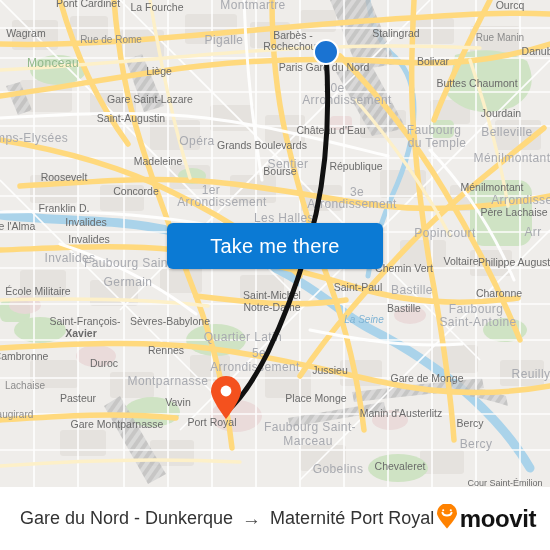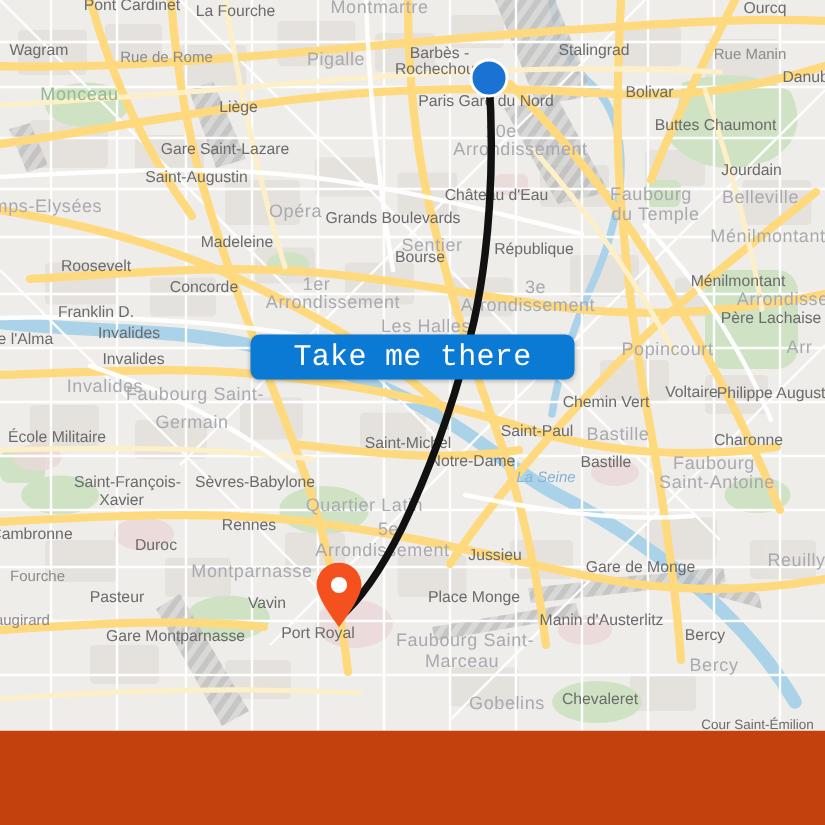--- a/index.html
+++ b/index.html
@@ -1,21 +1,21 @@
 <!DOCTYPE html>
 <html><head>
 <meta charset="utf-8">
 <style>
   html,body{margin:0;padding:0;}
   body{
     width:550px;height:550px;overflow:hidden;
     font-family:"Liberation Sans",sans-serif;
     background:#ffffff;
   }
-  #app{position:relative;width:550px;height:550px;overflow:hidden;background:#c2410c;}
+  #app{position:relative;width:550px;height:550px;overflow:hidden;background:#e5e5e5;}
 
   
   #map{
     position:absolute;left:0;top:0;width:550px;height:487px;overflow:hidden;
     background:#e9e7e2;
   }
   #map-canvas{position:absolute;left:0;top:0;width:550px;height:487px;}
 
   
   .lbl{
@@ -42,28 +42,27 @@
     position:absolute;width:26px;height:26px;border-radius:50%;
     background:#1a73d2;border:2px solid #ffffff;
     box-sizing:border-box;
     transform:translate(-50%,-50%);
   }
   .dest-pin{position:absolute;transform:translate(-50%,-100%);}
 
   
   #cta{
     position:absolute;
-    left:167px;top:223px;width:216px;height:30px;
+    left:167px;top:223px;width:216px;height:46px;
     background:#0b7ad4;
     border-radius:6px;
     display:flex;align-items:center;justify-content:center;
     color:#ffffff;font-size:20px;letter-spacing:.2px;
     box-shadow:0 1px 3px rgba(0,0,0,.28);
     cursor:pointer;
-    font-family:Liberation Mono, monospace;
   }
 
   
   #attrib{
     position:absolute;left:0;bottom:0;
     padding:4px 8px 5px 10px;
     font-size:11.5px;color:#2b2b2b;
     background:rgba(255,255,255,.82);
     white-space:nowrap;
   }
@@ -318,38 +317,38 @@
         <div class="lbl lg" style="left: 130px; top: 263px;">Faubourg Saint-</div>
         <div class="lbl lg" style="left: 128px; top: 282px;">Germain</div>
         <div class="lbl md" style="left: 404px; top: 269px;">Chemin Vert</div>
         <div class="lbl md" style="left: 461px; top: 262px;">Voltaire</div>
         <div class="lbl md" style="left: 517px; top: 263px;">Philippe Auguste</div>
         <div class="lbl md" style="left: 358px; top: 288px;">Saint-Paul</div>
         <div class="lbl lg" style="left: 412px; top: 290px;">Bastille</div>
         <div class="lbl md" style="left: 499px; top: 294px;">Charonne</div>
         <div class="lbl md" style="left: 38px; top: 292px;">École Militaire</div>
         <div class="lbl md" style="left: 272px; top: 296px;">Saint-Michel</div>
-        <div class="lbl md" style="left: 272px; top: 308px; margin-left: 43px;">Notre-Dame</div>
+        <div class="lbl md" style="left: 272px; top: 308px;">Notre-Dame</div>
         <div class="lbl md" style="left: 404px; top: 309px;">Bastille</div>
         <div class="lbl lg" style="left: 476px; top: 309px;">Faubourg</div>
         <div class="lbl lg" style="left: 478px; top: 322px;">Saint-Antoine</div>
         <div class="lbl water" style="left: 364px; top: 320px;">La Seine</div>
         <div class="lbl md" style="left: 85px; top: 322px;">Saint-François-</div>
-        <div class="lbl md" style="left: 81px; top: 334px;">Xavier</div>
+        <div class="lbl md" style="left: 81px; top: 334px; font-weight: bold;">Xavier</div>
         <div class="lbl md" style="left: 170px; top: 322px;">Sèvres-Babylone</div>
         <div class="lbl lg" style="left: 243px; top: 337px;">Quartier Latin</div>
         <div class="lbl md" style="left: 21px; top: 357px;">Cambronne</div>
         <div class="lbl md" style="left: 104px; top: 364px;">Duroc</div>
         <div class="lbl md" style="left: 166px; top: 351px;">Rennes</div>
         <div class="lbl lg" style="left: 259px; top: 353px;">5e</div>
         <div class="lbl lg" style="left: 255px; top: 367px;">Arrondissement</div>
         <div class="lbl md" style="left: 330px; top: 371px;">Jussieu</div>
         <div class="lbl md" style="left: 427px; top: 379px;">Gare de Monge</div>
         <div class="lbl lg" style="left: 531px; top: 374px;">Reuilly</div>
-        <div class="lbl street" style="left: 25px; top: 386px;">Fourche</div>
+        <div class="lbl street" style="left: 25px; top: 386px;">Lachaise</div>
         <div class="lbl lg" style="left: 168px; top: 381px;">Montparnasse</div>
         <div class="lbl md" style="left: 78px; top: 399px;">Pasteur</div>
         <div class="lbl md" style="left: 178px; top: 403px;">Vavin</div>
         <div class="lbl md" style="left: 316px; top: 399px;">Place Monge</div>
         <div class="lbl md" style="left: 212px; top: 423px;">Port Royal</div>
         <div class="lbl street" style="left: 12px; top: 415px;">Vaugirard</div>
         <div class="lbl md" style="left: 117px; top: 425px;">Gare Montparnasse</div>
         <div class="lbl md" style="left: 401px; top: 414px;">Manin d'Austerlitz</div>
         <div class="lbl md" style="left: 470px; top: 424px;">Bercy</div>
         <div class="lbl lg" style="left: 310px; top: 427px;">Faubourg Saint-</div>
@@ -376,14 +375,32 @@
         <circle cx="17" cy="15" r="5.4" fill="#ffffff"></circle>
       </svg>
     </div>
 
     <div id="cta">
       <span>Take me there</span>
     </div>
 
   </div>
 
+  <div id="footer">
+    <div id="trip">
+      <span>Gare du Nord - Dunkerque</span>
+      <span id="arrow">→</span>
+      <span>Maternité Port Royal</span>
+    </div>
+    <div id="brand">
+      <span class="logo-mark">
+        <svg width="22" height="25" viewBox="0 0 22 25">
+          <path d="M11 24.5 C 11 24.5, 1 13.5, 1 9.2 A 10 10 0 0 1 21 9.2 C 21 13.5, 11 24.5, 11 24.5 Z" fill="#ff8200"></path>
+          <path d="M6.4 8.6 C 7.6 12.4, 14.4 12.4, 15.6 8.6" stroke="#ffffff" stroke-width="1.9" fill="none" stroke-linecap="round"></path>
+          <circle cx="7.2" cy="6.2" r="1.05" fill="#ffffff"></circle>
+          <circle cx="14.8" cy="6.2" r="1.05" fill="#ffffff"></circle>
+        </svg>
+      </span>
+      <span class="logo-text">moovit</span>
+    </div>
+  </div>
 
 </div>
 
 </body></html>

